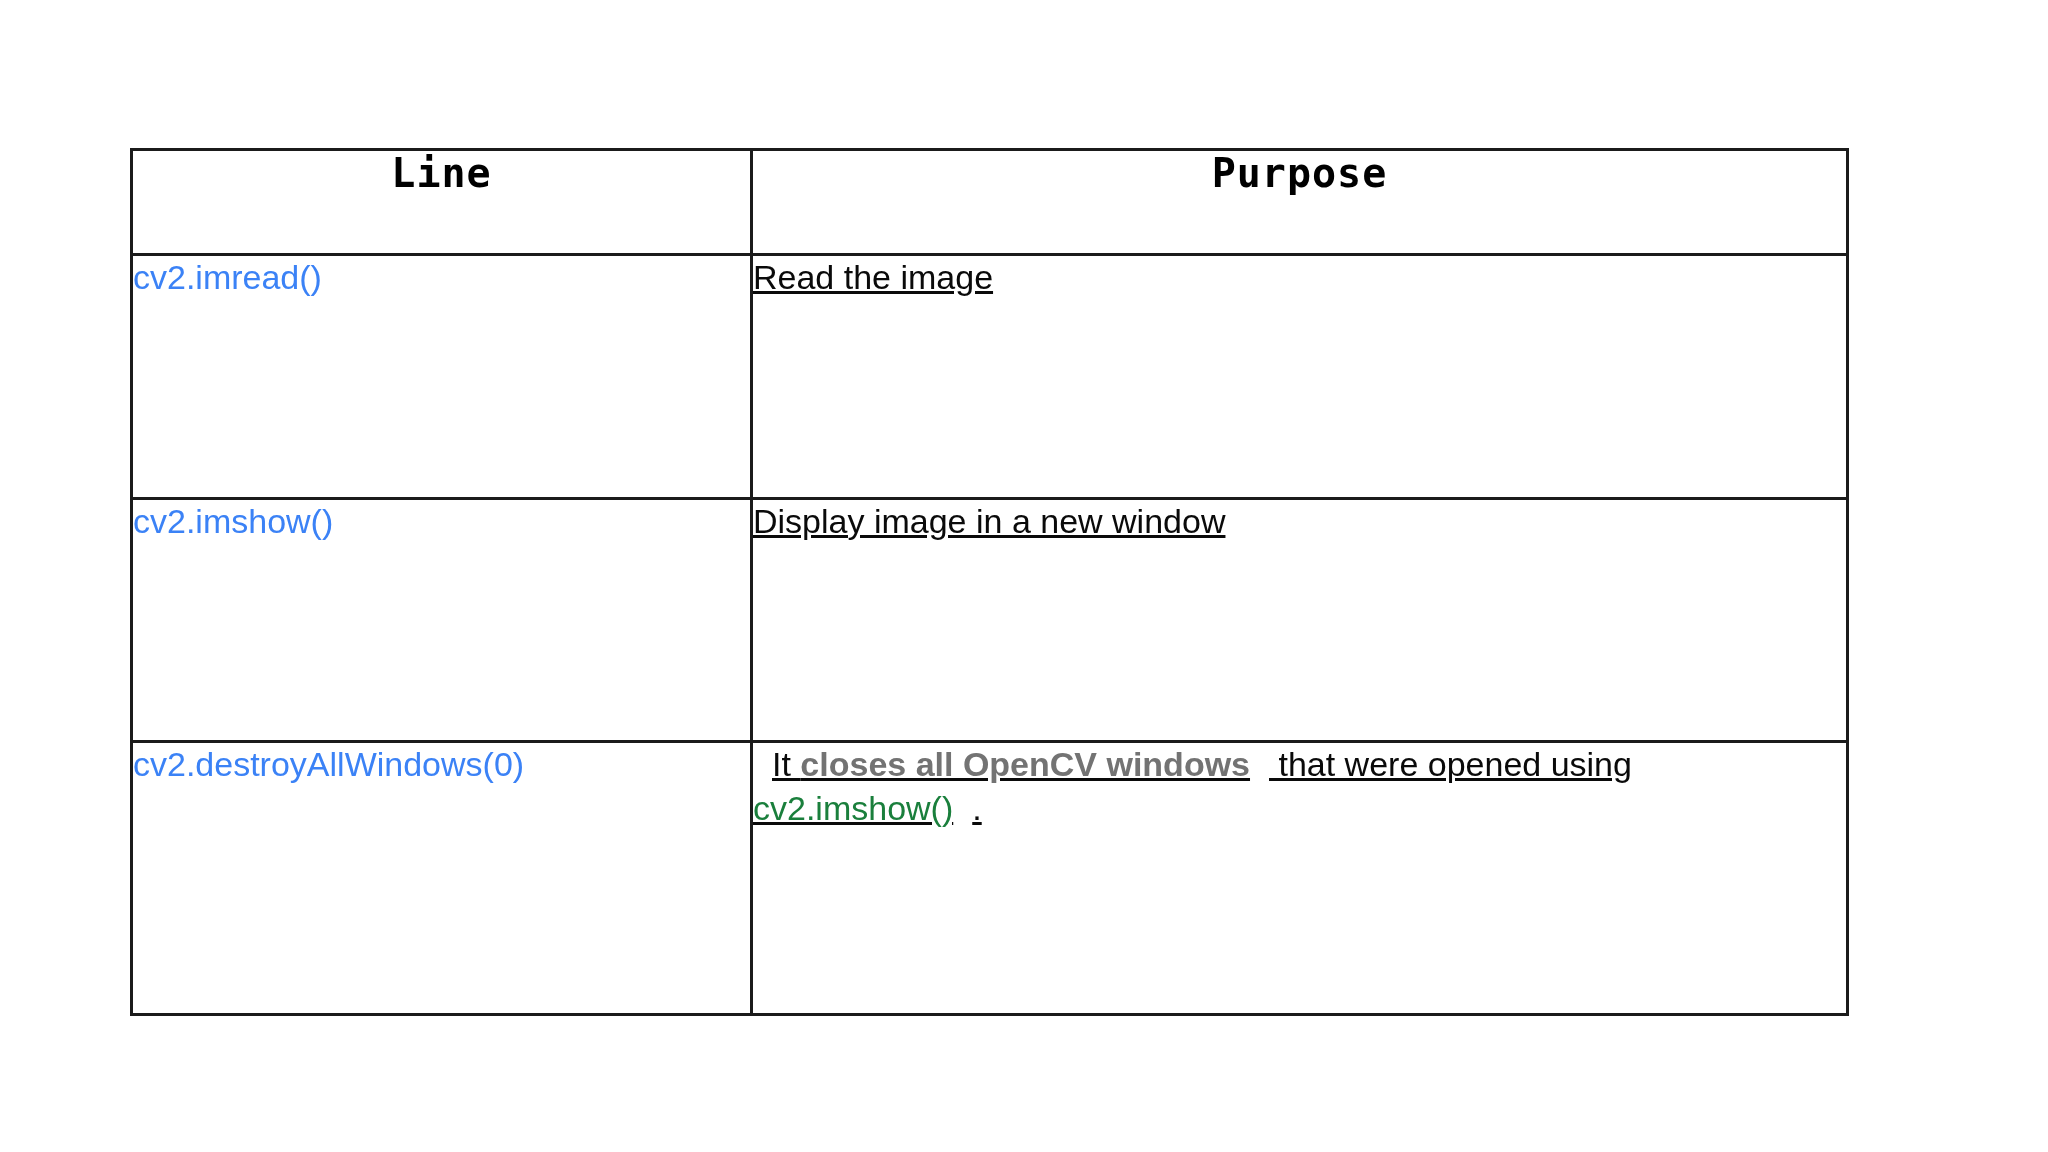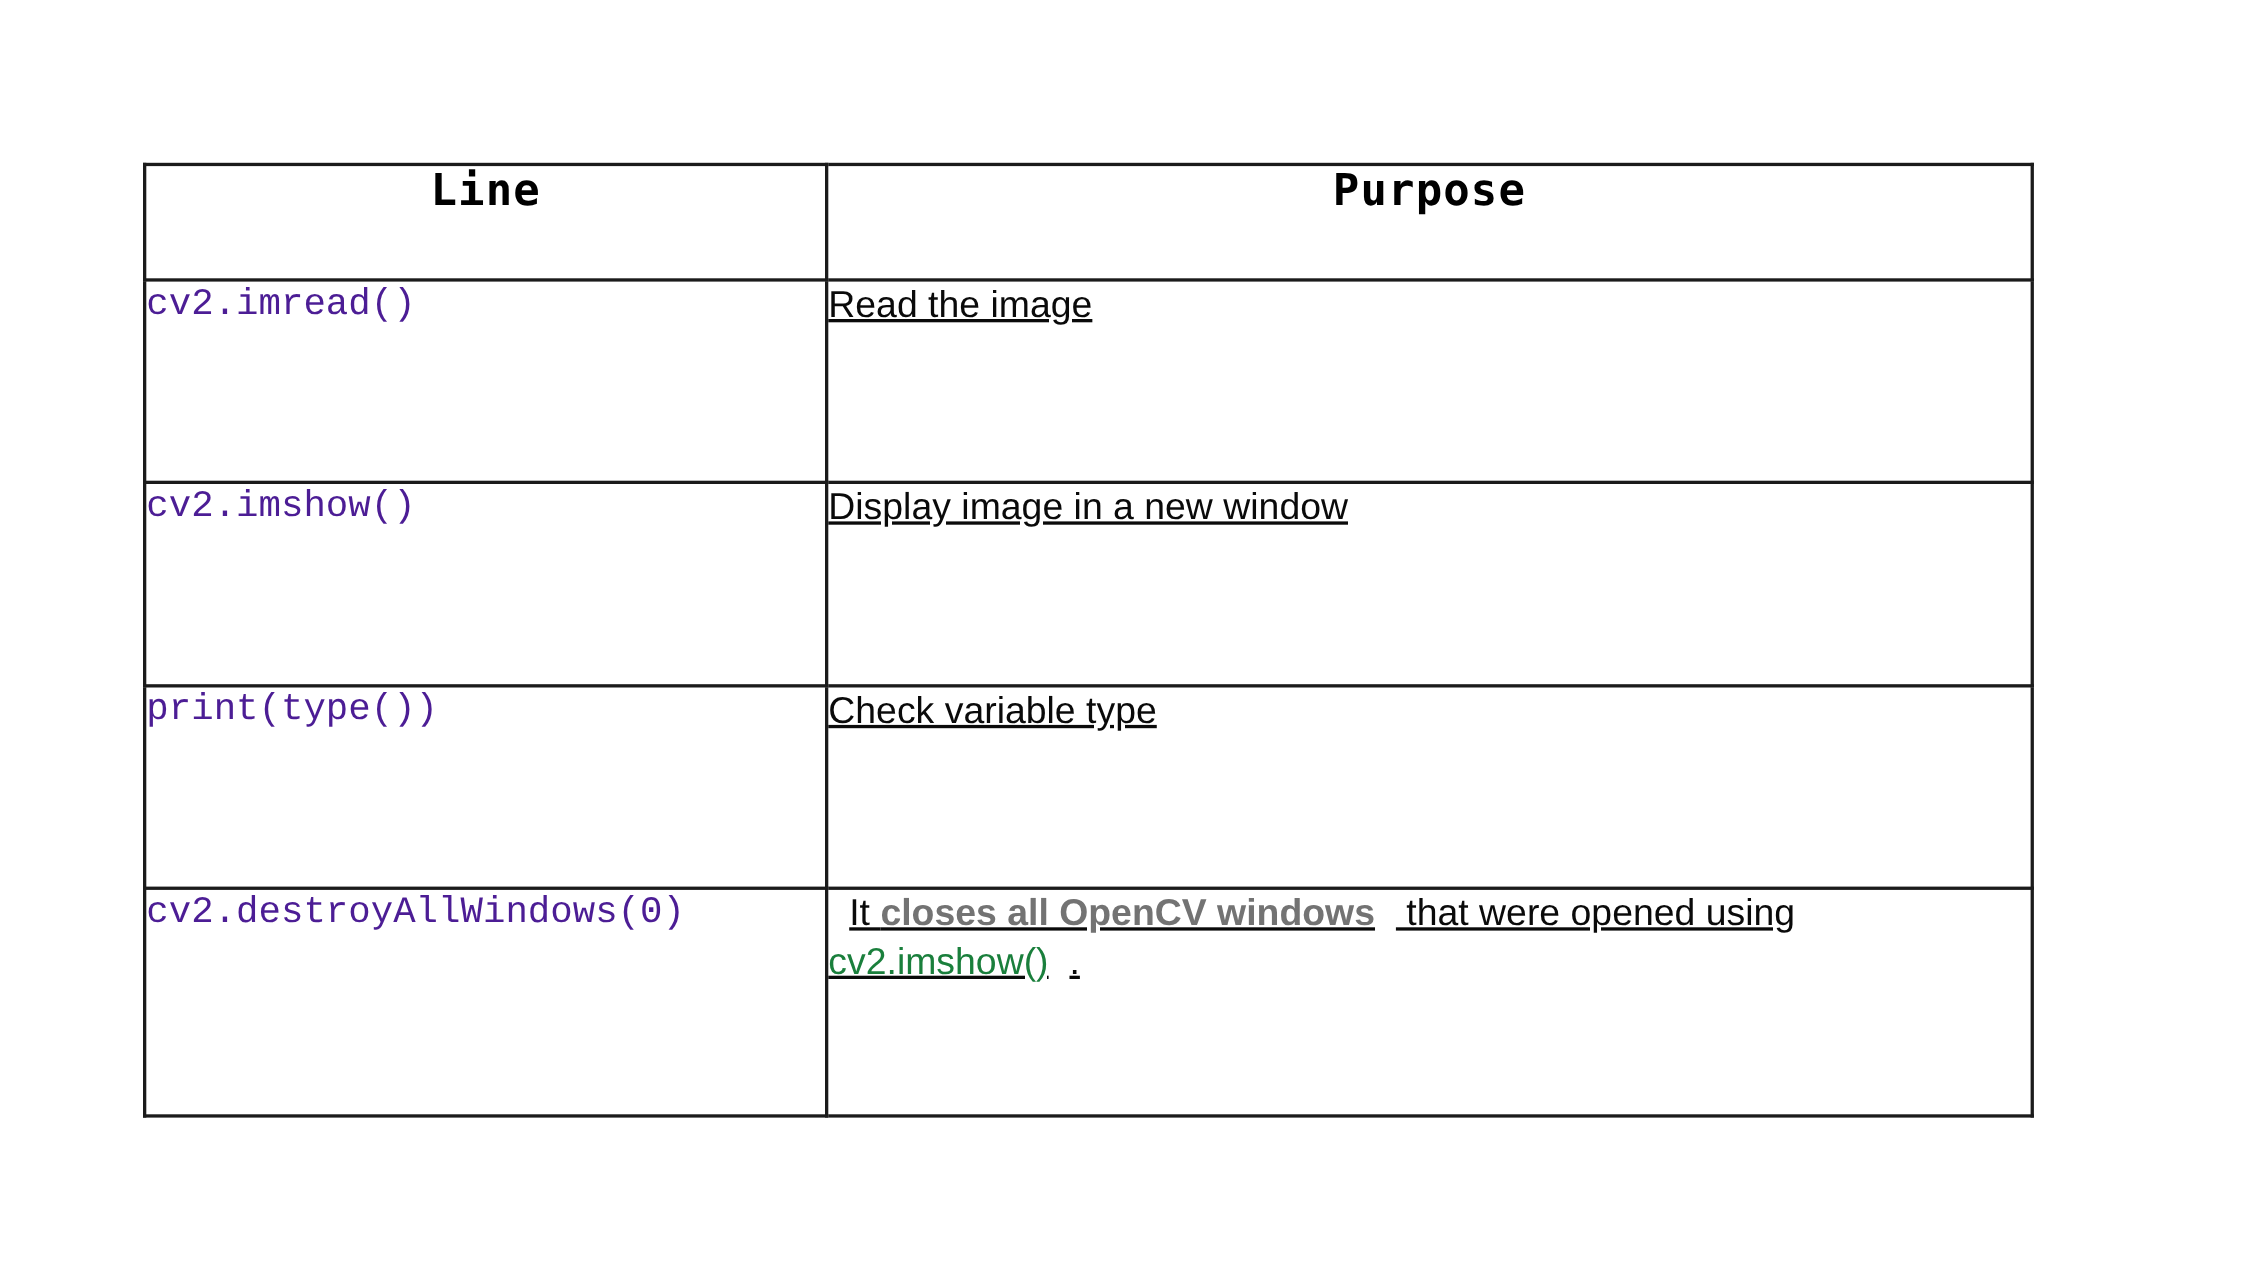--- a/index.html
+++ b/index.html
@@ -75,24 +75,24 @@
 
   
   tr.body-row { height: 125px; }
   tr.body-row.tall-row { height: 140px; }
 
   td.line-cell {
     padding: 22px 10px 10px 18px;
   }
 
   .code-mono {
-    font-family: Liberation Mono, monospace;
+    font-family: Liberation Sans, sans-serif;
     font-size: 34px;
     line-height: 1.25;
-    color: #4c1d95;
+    color: #3b82f6;
     white-space: nowrap;
     letter-spacing: 0px;
   }
 
   td.purpose-cell {
     padding: 22px 16px 10px 18px;
   }
 
   .purpose-text {
     font-family: "Liberation Sans", sans-serif;
@@ -156,28 +156,20 @@
         <tr class="body-row">
           <td class="line-cell">
             <span class="code-mono">cv2.imshow()</span>
           </td>
           <td class="purpose-cell">
             <span class="purpose-text">Display image in a new window</span>
           </td>
         </tr>
 
 
-        <tr class="body-row">
-          <td class="line-cell">
-            <span class="code-mono">print(type())</span>
-          </td>
-          <td class="purpose-cell">
-            <span class="purpose-text">Check variable type</span>
-          </td>
-        </tr>
 
 
         <tr class="body-row tall-row">
           <td class="line-cell">
             <span class="code-mono">cv2.destroyAllWindows(0)</span>
           </td>
           <td class="purpose-cell">
             <span class="purpose-text"><span class="plain">It </span><span class="strong">closes all OpenCV windows</span><span class="plain"> that were opened using </span><span class="code-inline">cv2.imshow()</span><span class="plain">.</span></span>
           </td>
         </tr>

